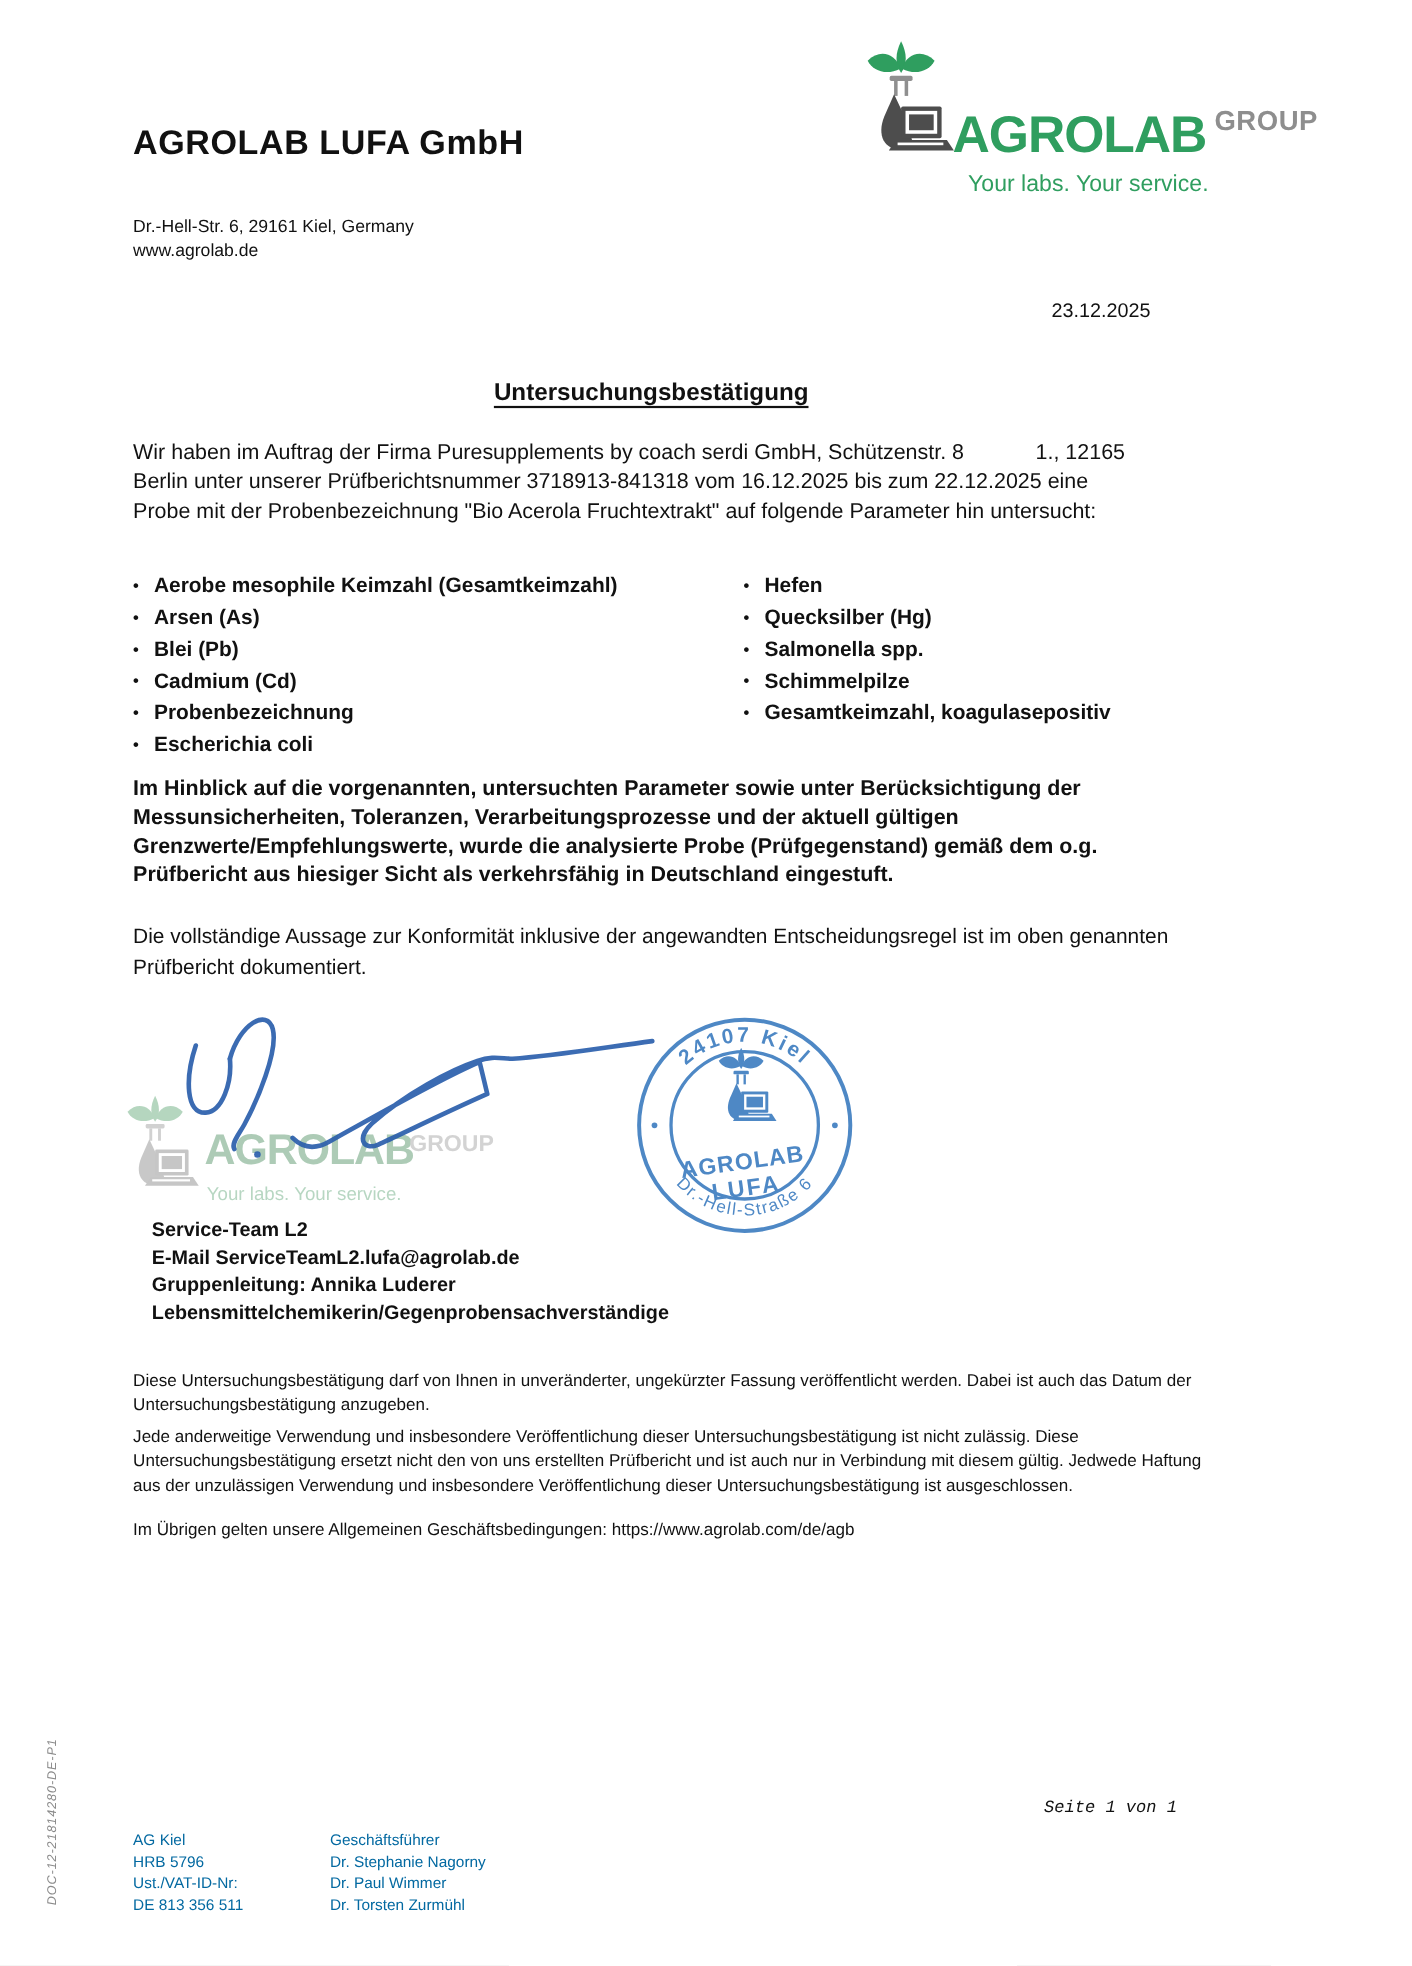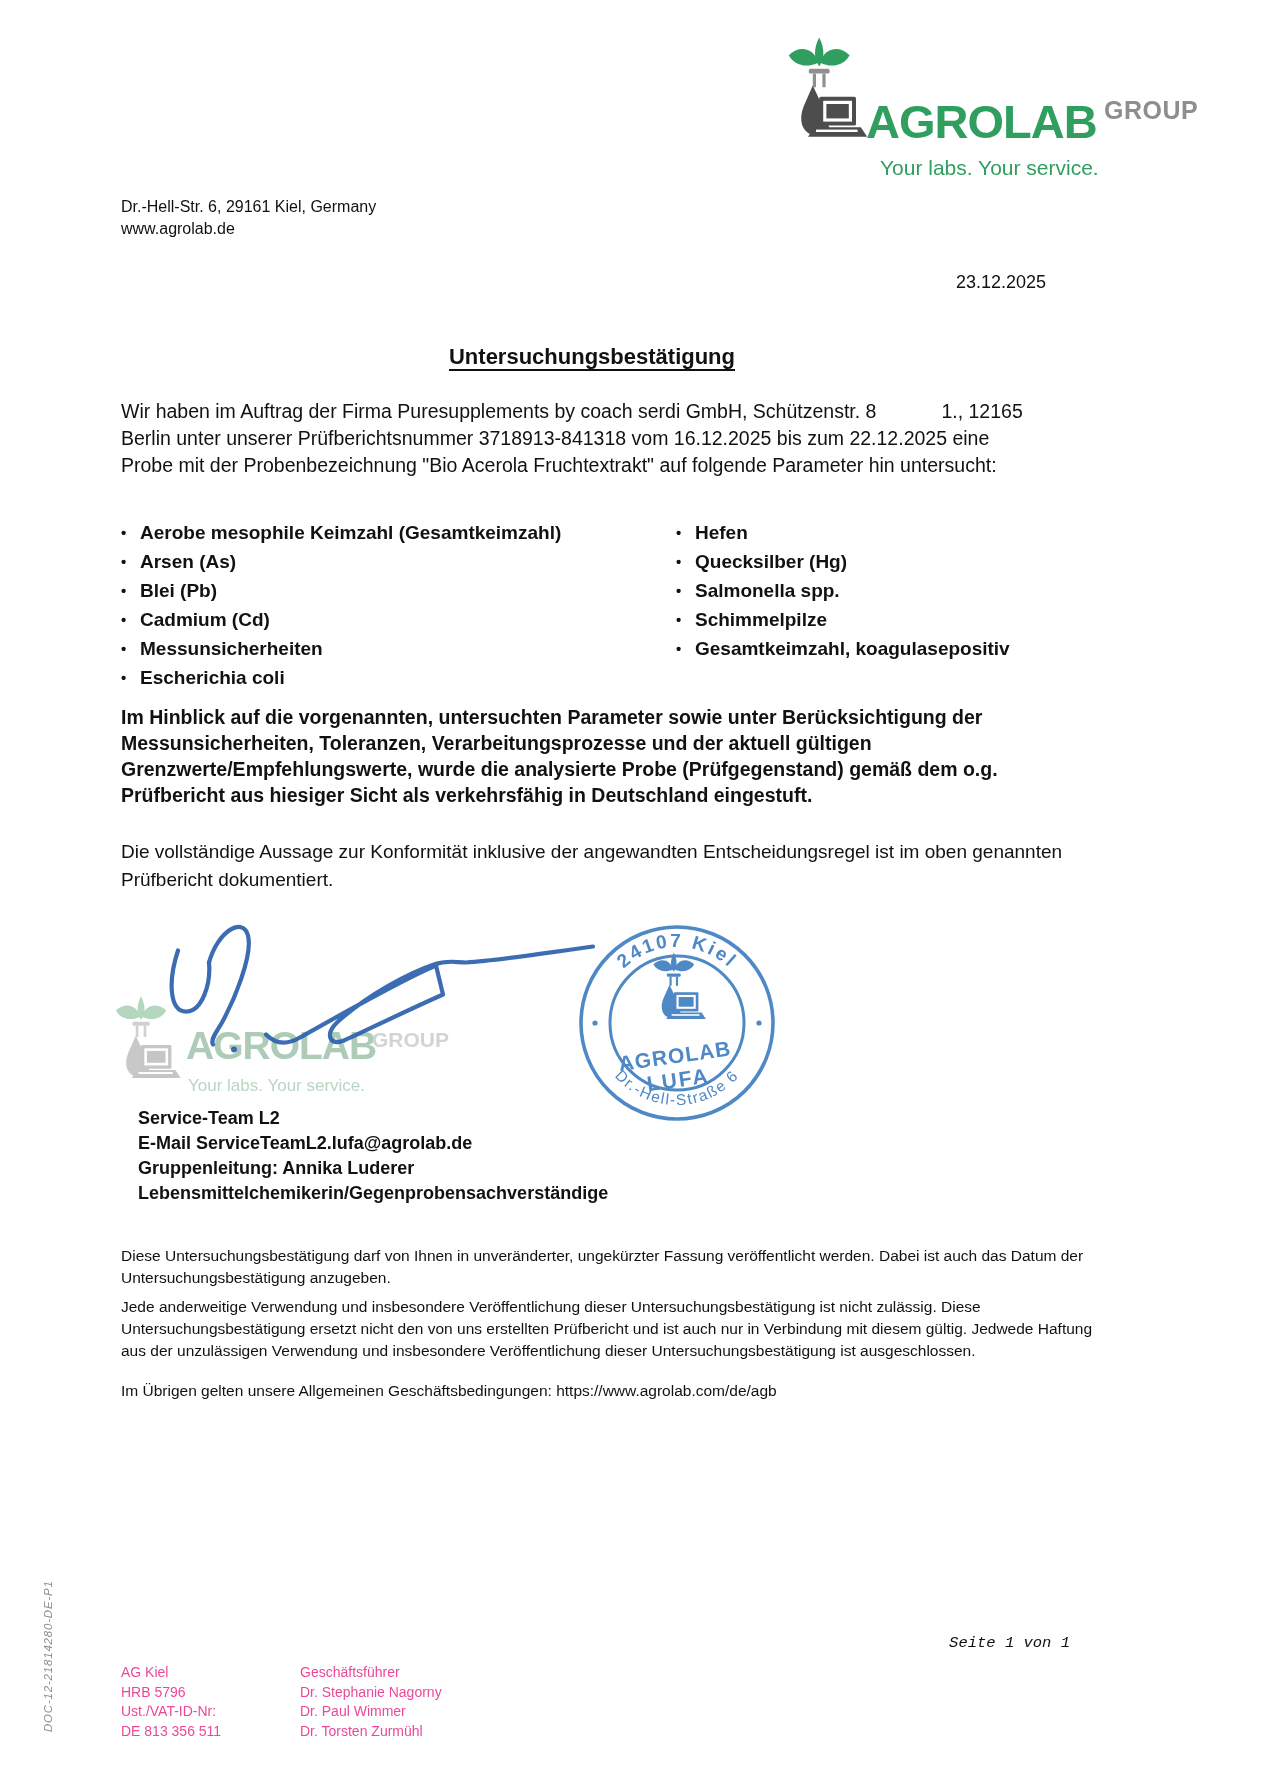--- a/index.html
+++ b/index.html
@@ -54,21 +54,21 @@
   .contact{left:138px;top:1106px;font-size:18px;font-weight:bold;line-height:25px;}
 
   
   .disclaimer{left:121px;width:1066px;font-size:15.5px;line-height:22px;}
   .d1{top:1245px;}
   .d2{top:1296px;}
   .d3{top:1380px;}
 
   
   .page-indicator{left:800px;top:1634px;width:270px;text-align:right;font-size:15.5px;font-style:italic;font-family:Liberation Mono, monospace;}
-  .footer-col{top:1663px;font-size:14px;line-height:19.5px;color:#ec4899;}
+  .footer-col{top:1663px;font-size:14px;line-height:19.5px;color:#0369a1;}
   .footer-registry{left:121px;}
   .footer-management{left:300px;}
   .doc-code{
     left:42px;top:1732px;
     transform:rotate(-90deg);transform-origin:0 0;
     font-size:11.5px;font-style:italic;color:#8a8a8a;letter-spacing:.8px;
     white-space:nowrap;
   }
 
   
@@ -95,20 +95,21 @@
       <rect fill="var(--screen)" x="55" y="81" width="36" height="26"></rect>
       <rect fill="var(--laptop)" x="59" y="85" width="28" height="18"></rect>
       <path fill="var(--laptop)" d="M44 114 L102 114 L110 126 L36 126 Z"></path>
       <rect fill="var(--screen)" x="46" y="117" width="52" height="3"></rect>
     </symbol>
   </defs>
 </svg>
 
 <div class="page">
 
+  <div class="abs company-name">AGROLAB LUFA GmbH</div>
   <div class="abs address-block">
     <div>Dr.-Hell-Str. 6, 29161 Kiel, Germany</div>
     <div>www.agrolab.de</div>
   </div>
 
   <svg class="abs logo-icon-full logo-theme-full" viewBox="0 0 112 140">
     <use href="#logo-mark"></use>
   </svg>
   <div class="abs logo-brand brand-green">AGROLAB</div>
   <div class="abs logo-suffix suffix-grey">GROUP</div>
@@ -121,21 +122,21 @@
 
   <div class="abs intro pre">Wir haben im Auftrag der Firma Puresupplements by coach serdi GmbH, Schützenstr. 8            1., 12165
 Berlin unter unserer Prüfberichtsnummer 3718913-841318 vom 16.12.2025 bis zum 22.12.2025 eine
 Probe mit der Probenbezeichnung "Bio Acerola Fruchtextrakt" auf folgende Parameter hin untersucht:</div>
 
   <ul class="abs param-col param-left">
     <li><span class="bullet">•</span><span>Aerobe mesophile Keimzahl (Gesamtkeimzahl)</span></li>
     <li><span class="bullet">•</span><span>Arsen (As)</span></li>
     <li><span class="bullet">•</span><span>Blei (Pb)</span></li>
     <li><span class="bullet">•</span><span>Cadmium (Cd)</span></li>
-    <li><span class="bullet">•</span><span>Messunsicherheiten</span></li>
+    <li><span class="bullet">•</span><span>Probenbezeichnung</span></li>
     <li><span class="bullet">•</span><span>Escherichia coli</span></li>
   </ul>
   <ul class="abs param-col param-right">
     <li><span class="bullet">•</span><span>Hefen</span></li>
     <li><span class="bullet">•</span><span>Quecksilber (Hg)</span></li>
     <li><span class="bullet">•</span><span>Salmonella spp.</span></li>
     <li><span class="bullet">•</span><span>Schimmelpilze</span></li>
     <li><span class="bullet">•</span><span>Gesamtkeimzahl, koagulasepositiv</span></li>
   </ul>
 

